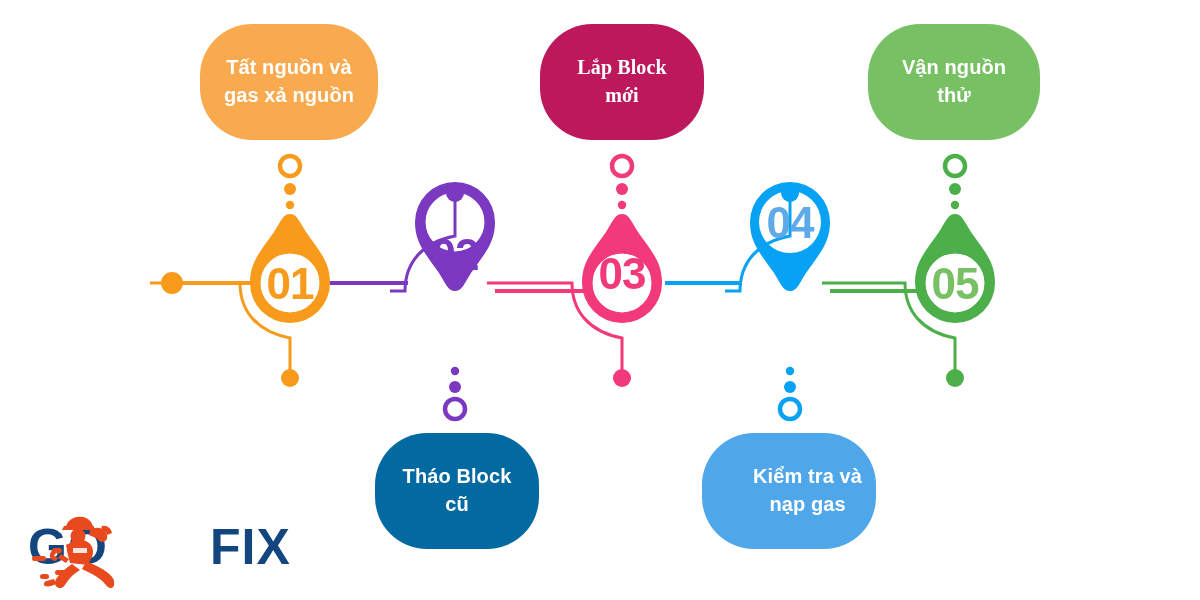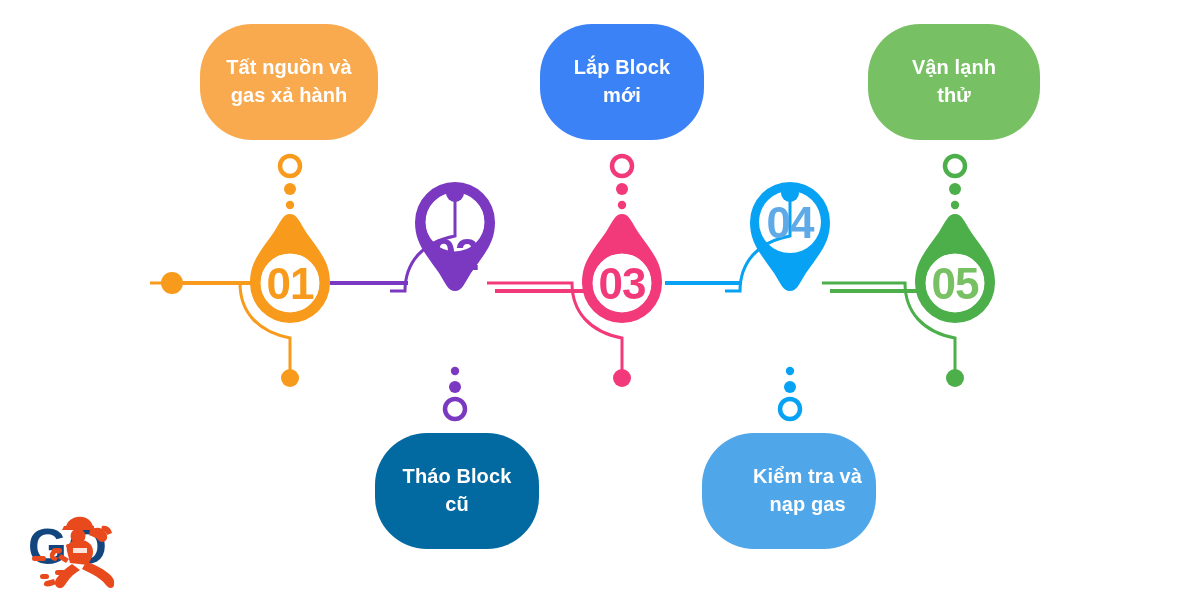--- a/index.html
+++ b/index.html
@@ -161,67 +161,68 @@
       <circle cx="955" cy="378" r="9" fill="#4CAF4A"></circle>
     </g>
   </svg>
 
   <div class="pinnum" style="left:230px;top:259px;color:#F89B1C;text-align:center;">
     <span>01</span>
   </div>
   <div class="pinnum" style="left:395px;top:198px;color:#7B38C0;margin-top:32px;">
     <span>02</span>
   </div>
-  <div class="pinnum" style="left:562px;top:259px;color:#F2397A;">
+  <div class="pinnum" style="left:562px;top:249px;color:#F2397A;">
     <span>03</span>
   </div>
   <div class="pinnum" style="left:730px;top:198px;color:#5EA9E8;">
     <span>04</span>
   </div>
   <div class="pinnum" style="left:895px;top:259px;color:#77C063;">
     <span>05</span>
   </div>
 
   <div class="bubble" style="left:200px;top:24px;width:178px;height:116px;background:#F9A94E;">
     <span>
       <span>Tất nguồn và</span><br>
-      <span>gas xả hành</span>
+      <span>gas xả nguồn</span>
     </span>
   </div>
 
   <div class="bubble" style="left:375px;top:433px;width:164px;height:116px;background:#0369a1;">
     <span>
       <span>Tháo Block</span><br>
       <span>cũ</span>
     </span>
   </div>
 
-  <div class="bubble" style="left:540px;top:24px;width:164px;height:116px;background:#3b82f6;">
+  <div class="bubble" style="left:540px;top:24px;width:164px;height:116px;background:#be185d;font-family:Liberation Serif, serif;">
     <span>
       <span>Lắp Block</span><br>
       <span>mới</span>
     </span>
   </div>
 
   <div class="bubble" style="left:702px;top:433px;width:174px;height:116px;background:#4FA6E8;justify-content:flex-end;">
     <span>
       <span>Kiểm tra và</span><br>
       <span>nạp gas</span>
     </span>
   </div>
 
   <div class="bubble" style="left:868px;top:24px;width:172px;height:116px;background:#77C063;">
     <span>
-      <span>Vận lạnh</span><br>
+      <span>Vận nguồn</span><br>
       <span>thử</span>
     </span>
   </div>
 
   <div id="logo">
     <div class="lw" id="logo-go">GO</div>
+    <div class="lw" id="logo-fix">FIX</div>
     <svg id="logo-mascot" viewBox="0 0 110 82">
       <g fill="#E8491D">
 
         <path d="M40 10 c6-7 18-7 23 0 l2 4 -27 0 z"></path>
         <path d="M36 14 h30 v4 h-32 z"></path>
 
         <circle cx="50" cy="24" r="7.5"></circle>
 
         <path d="M62 18 c7-4 13-2 16 3 c3 5 0 9 -4 9 c-3 0 -4 -3 -6 -4 c-2 -1 -5 -2 -7 -3 z"></path>
         <path d="M74 14 c5-1 9 2 10 7 l-5 2 c-1 -3 -3 -5 -6 -5 z"></path>

